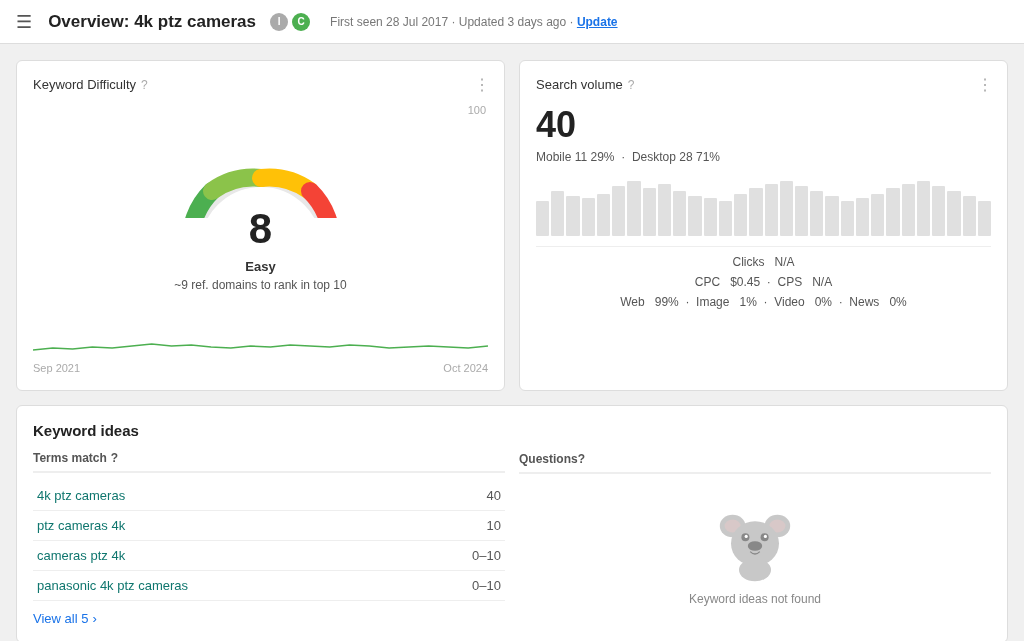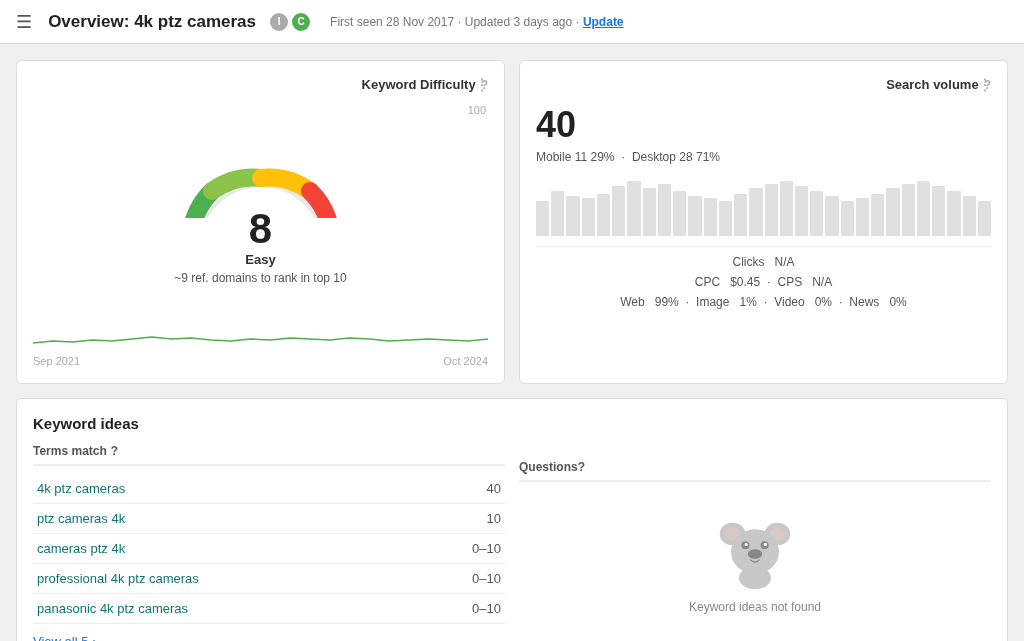--- a/index.html
+++ b/index.html
@@ -34,27 +34,26 @@
     .card {
       background: #fff;
       border: 1px solid #ddd;
       border-radius: 6px;
       padding: 16px;
       position: relative;
     }
 
     .card-title {
       font-size: 13px;
-      font-weight: bold;
+      font-weight: normal;
       color: #333;
       display: flex;
       align-items: center;
       gap: 5px;
       margin-bottom: 12px;
-      justify-content: flex-end;
     }
     .card-title .help-icon {
       color: #aaa;
       font-size: 12px;
       cursor: pointer;
     }
     .card-menu {
       position: absolute;
       top: 14px; right: 14px;
       color: #aaa;
@@ -91,20 +90,21 @@
       color: #222;
       text-align: center;
       line-height: 1;
       margin-bottom: 2px;
     }
     .gauge-label {
       font-size: 13px;
       color: #333;
       text-align: center;
       font-weight: bold;
+      margin-top: 7px;
     }
     .gauge-sub {
       font-size: 12px;
       color: #555;
       text-align: center;
       margin-top: 4px;
     }
 
     .chart-axis-top {
       display: flex;
@@ -222,21 +222,21 @@
 <body>
 
 <div class="header">
   <span class="header-menu-icon">☰</span>
   <span class="header-title">Overview: 4k ptz cameras</span>
   <div class="header-badges">
     <div class="badge badge-i">I</div>
     <div class="badge badge-c">C</div>
   </div>
   <span class="header-meta">
-    <span>First seen 28 Nov 2017 · Updated 3 days ago ·</span>
+    <span>First seen 28 Jul 2017 · Updated 3 days ago ·</span>
     <span class="header-update">Update</span>
   </span>
 </div>
 
 <div class="main-content">
 
   <div class="top-row">
 
     <div class="card kd-card">
       <div class="card-title">
@@ -385,24 +385,20 @@
               </tr>
               <tr>
                 <td><a class="kw-link" href="#">ptz cameras 4k</a></td>
                 <td>10</td>
               </tr>
               <tr>
                 <td><a class="kw-link" href="#">cameras ptz 4k</a></td>
                 <td>0–10</td>
               </tr>
               <tr>
-                <td><a class="kw-link" href="#">professional 4k ptz cameras</a></td>
-                <td>0–10</td>
-              </tr>
-              <tr>
                 <td><a class="kw-link" href="#">panasonic 4k ptz cameras</a></td>
                 <td>0–10</td>
               </tr>
             </tbody>
         </table>
         <div class="view-all">
           <span>View all 5</span>
           <span>›</span>
         </div>
       </div>

